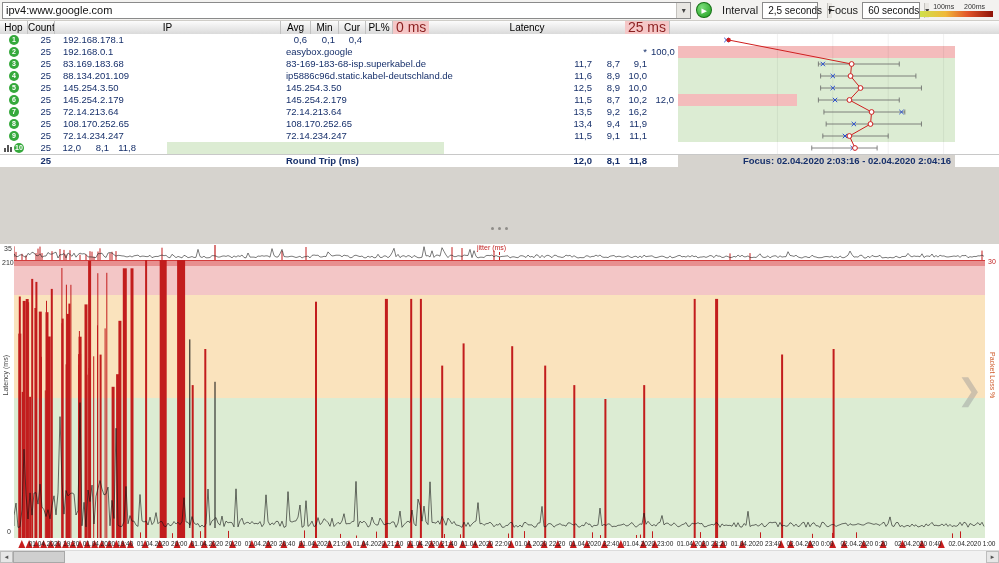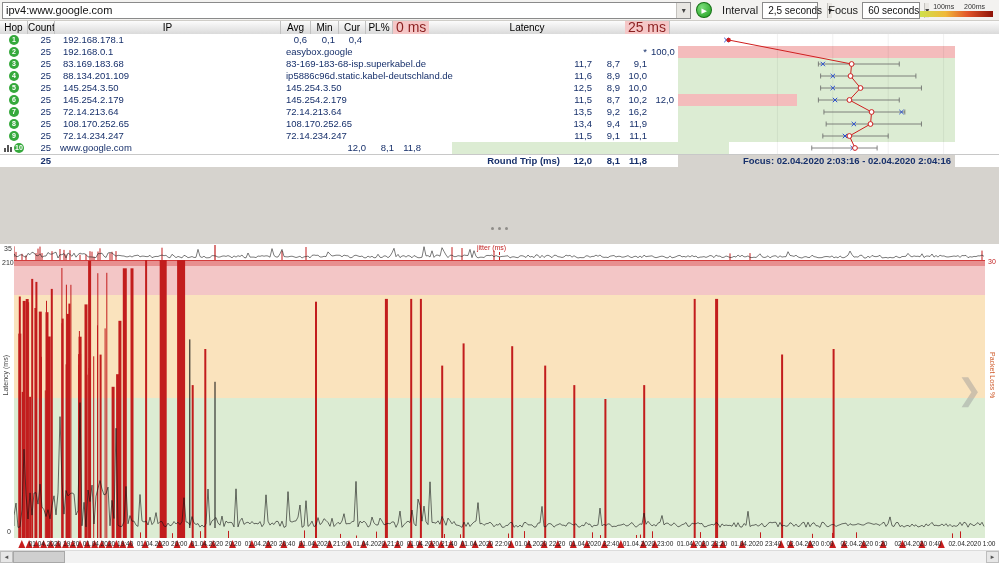--- a/index.html
+++ b/index.html
@@ -40,21 +40,21 @@
   .minibars{display:inline-flex;align-items:flex-end;gap:1px;height:8px;margin-right:1px;}
   .minibars i{width:2px;background:#555;display:block;}
   .minibars i:nth-child(1){height:4px;}.minibars i:nth-child(2){height:7px;}.minibars i:nth-child(3){height:5px;}
   .lat-plain{background:#fff;}
   .lat-loss{background:#f4bcbc;}
   .lat-ok{background:#dcecd3;}
   .lat-part{background:linear-gradient(90deg,#f4bcbc 0 43%,#dcecd3 43%);}
   .overview-svg{position:absolute;top:34px;left:722px;width:277px;height:120px;}
   .tfoot{position:absolute;top:154px;left:0;width:999px;height:13px;display:flex;font-size:9.5px;color:#17306b;font-weight:bold;background:#fff;border-top:1px solid #c8c8c8;}
   .tfoot .cell{line-height:12px;}
-  .rt-label{text-align:right;padding-right:6px;}
+  .rt-label{text-align:left;padding-right:6px;}
   .tfoot .c-lat{background:#d6d3ce;text-align:right;padding-right:4px;font-weight:bold;}
 
   
   .divider{position:absolute;top:167px;left:0;width:999px;height:65px;background:#d6d3ce;}
   .split-dots{position:absolute;bottom:2px;left:0;right:0;display:flex;justify-content:center;gap:4px;}
   .split-dots i{width:3px;height:3px;border-radius:50%;background:#8f8d89;}
 
   
   .tl-head{position:absolute;top:232px;left:0;width:999px;height:12px;background:#eae8e5;border-top:1px solid #c9c7c2;font-size:9px;color:#111;display:flex;align-items:center;box-sizing:border-box;}
   .tl-title{margin-left:12px;}
@@ -249,21 +249,20 @@
       <div class="trow">
         <div class="cell c-hop">
           <span class="minibars">
             <i></i>
             <i></i>
             <i></i>
           </span>
           <span class="badge">10</span>
         </div>
         <div class="cell c-count num">25</div>
-        <div class="cell c-name">www.google.com</div>
         <div class="cell c-avg num">12,0</div>
         <div class="cell c-min num">8,1</div>
         <div class="cell c-cur num">11,8</div>
         <div class="cell c-pl num"></div>
         <div class="cell c-lat lat-ok"></div>
       </div>
     </div>
 
   <svg class="overview-svg" id="ov" viewBox="0 0 277 120">
       <line x1="55.400000000000006" y1="0" x2="55.400000000000006" y2="120" stroke="rgba(0,0,0,0.06)"></line>

